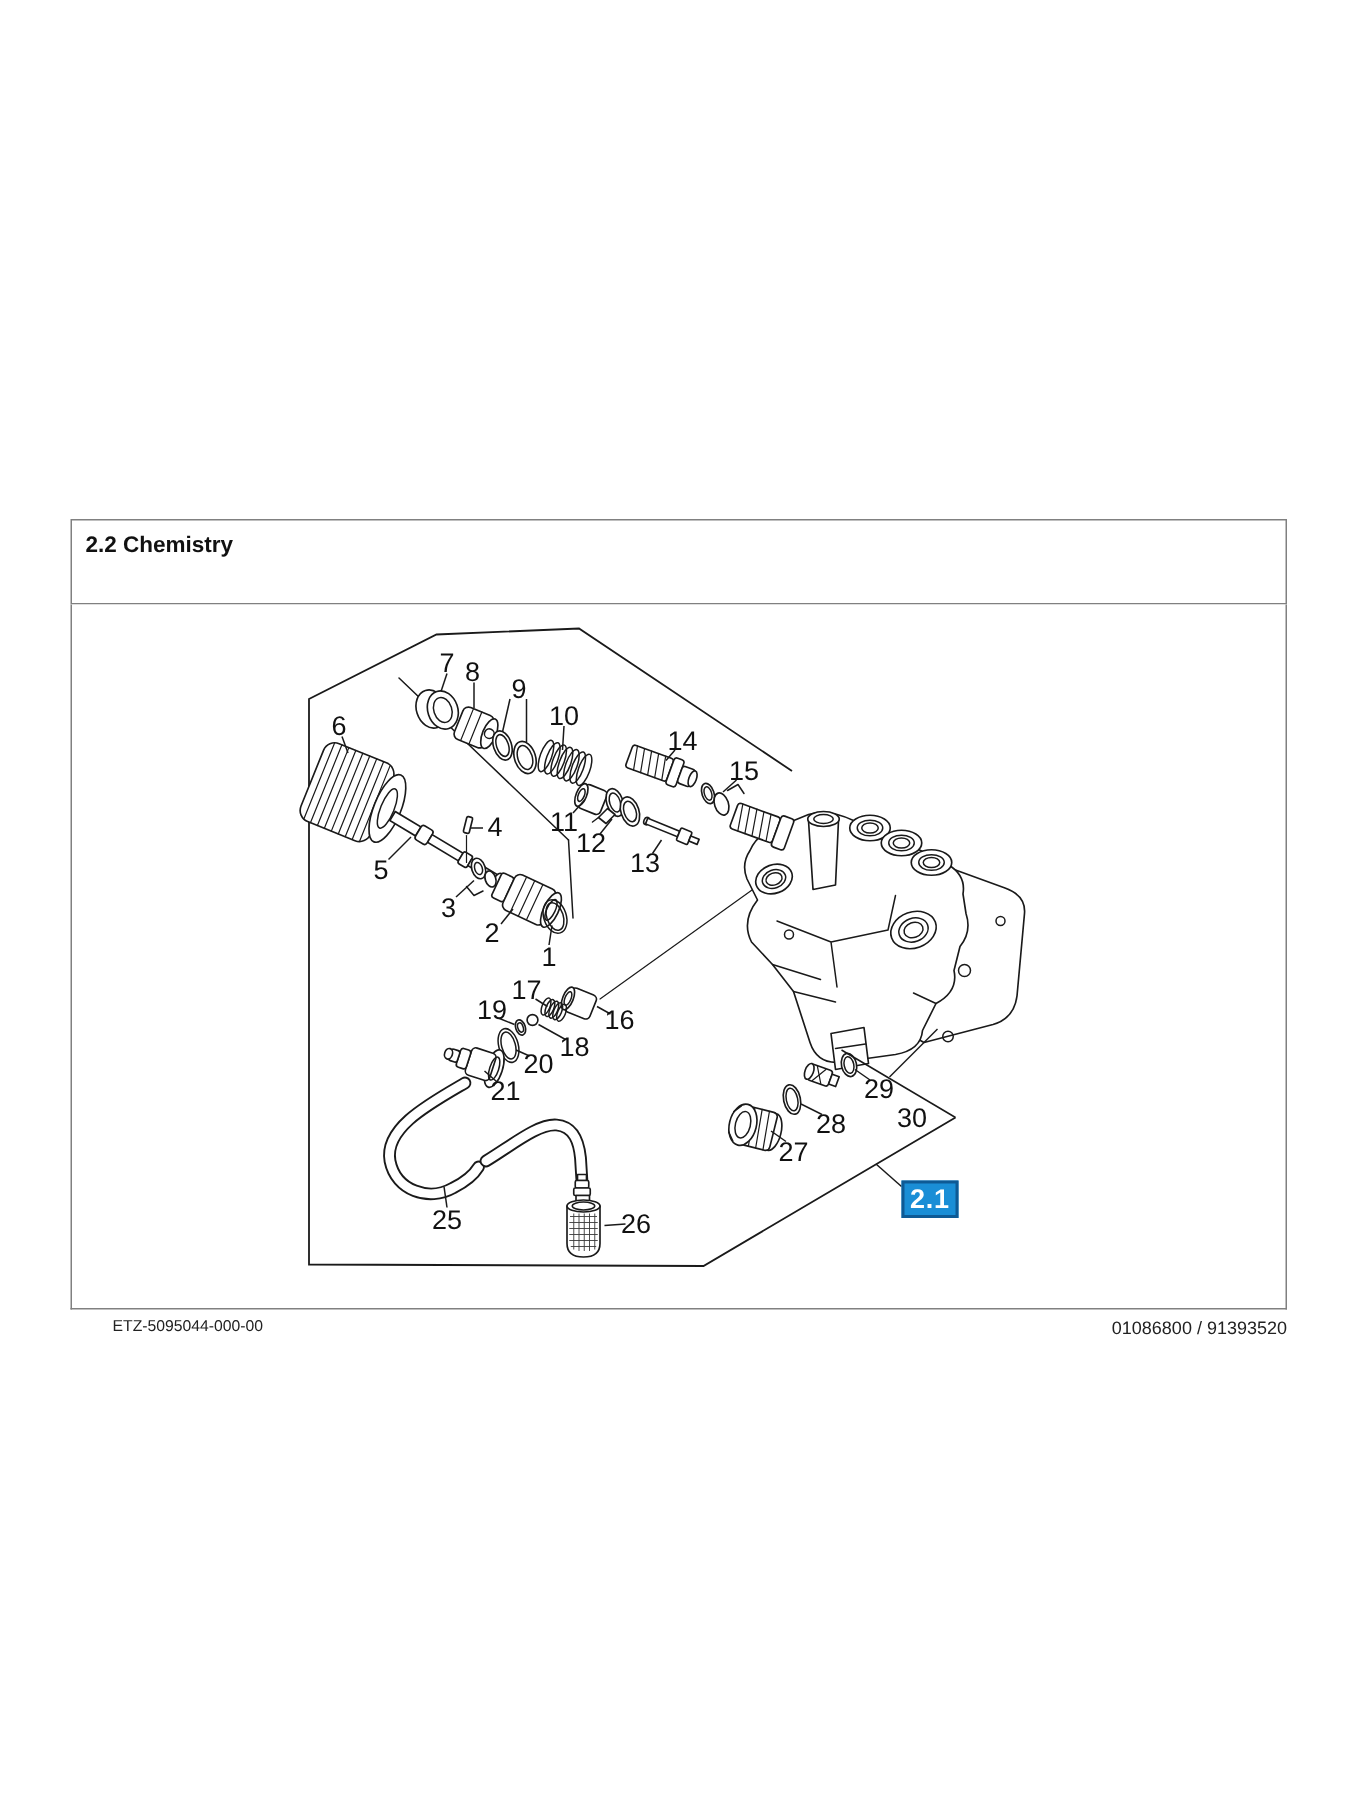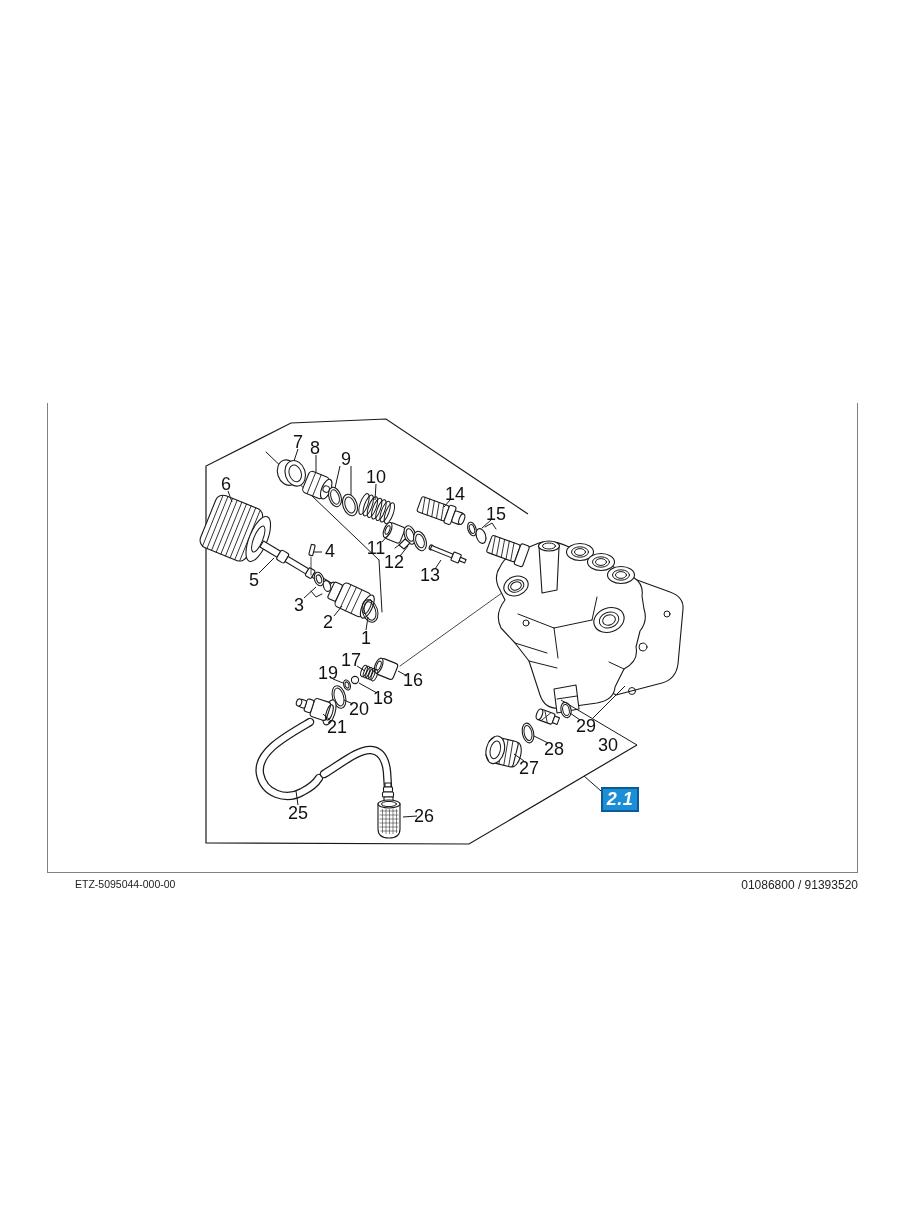--- a/index.html
+++ b/index.html
@@ -6,39 +6,42 @@
   .page{position:relative;width:906px;height:1208px;background:#fff;overflow:hidden;
         font-family:"Liberation Sans",sans-serif;color:#111;}
   .title-box{position:absolute;left:47px;top:346px;width:811px;height:57px;
              border:1px solid #808080;box-sizing:border-box;background:#fff;}
   .title-box h1{margin:0;padding:8px 0 0 9px;font-size:15px;line-height:18px;font-weight:bold;color:#111;}
   .diagram-box{position:absolute;left:47px;top:403px;width:811px;height:470px;
                border:1px solid #808080;border-top:none;box-sizing:border-box;background:#fff;}
   .diagram-box svg{position:absolute;left:0;top:0;}
   .ref-badge{position:absolute;left:553px;top:384px;width:38px;height:25px;box-sizing:border-box;
              background:#1a8ed6;border:2px solid #0e5a95;color:#fff;font-weight:bold;font-size:18px;
-             line-height:21px;text-align:center;letter-spacing:.5px;font-style:italic;}
+             line-height:21px;text-align:center;letter-spacing:.5px;}
   .footer-left{position:absolute;left:47px;top:878px;font-size:10.5px;color:#222;padding-left:28px;}
   .footer-right{position:absolute;right:48px;top:878px;font-size:12px;color:#222;}
   
   .p{fill:#fff;stroke:#1a1a1a;stroke-width:1.1;stroke-linejoin:round;}
   .ln{fill:none;stroke:#1a1a1a;stroke-width:1;stroke-linejoin:round;stroke-linecap:round;}
   .thin{stroke-width:.8;}
   .outline{fill:none;stroke:#1a1a1a;stroke-width:1.2;stroke-linejoin:miter;}
   .leader{stroke:#1a1a1a;stroke-width:1;fill:none;}
   .plabel{font-family:"Liberation Sans",sans-serif;font-size:18px;fill:#111;text-anchor:middle;}
   .hoseO{fill:none;stroke:#1a1a1a;stroke-width:8.5;stroke-linecap:round;}
   .hoseI{fill:none;stroke:#fff;stroke-width:6;stroke-linecap:round;}
   .mesh{stroke:#3a3a3a;stroke-width:.6;}
 </style>
 </head>
 <body>
 
 <div class="page">
 
+  <div class="title-box">
+    <h1>2.2 Chemistry</h1>
+  </div>
 
   <div class="diagram-box">
     <svg width="811" height="470" viewBox="0 3 811 470" xmlns="http://www.w3.org/2000/svg">
 
       <polyline class="outline" points="480,114 338,19 243,23 158,66 158,443 421,444 589,345"></polyline>
 
       <g>
         <line class="ln" x1="218" y1="52" x2="331" y2="160"></line>
         <line class="ln" x1="331" y1="160" x2="334" y2="212"></line>
       </g>

